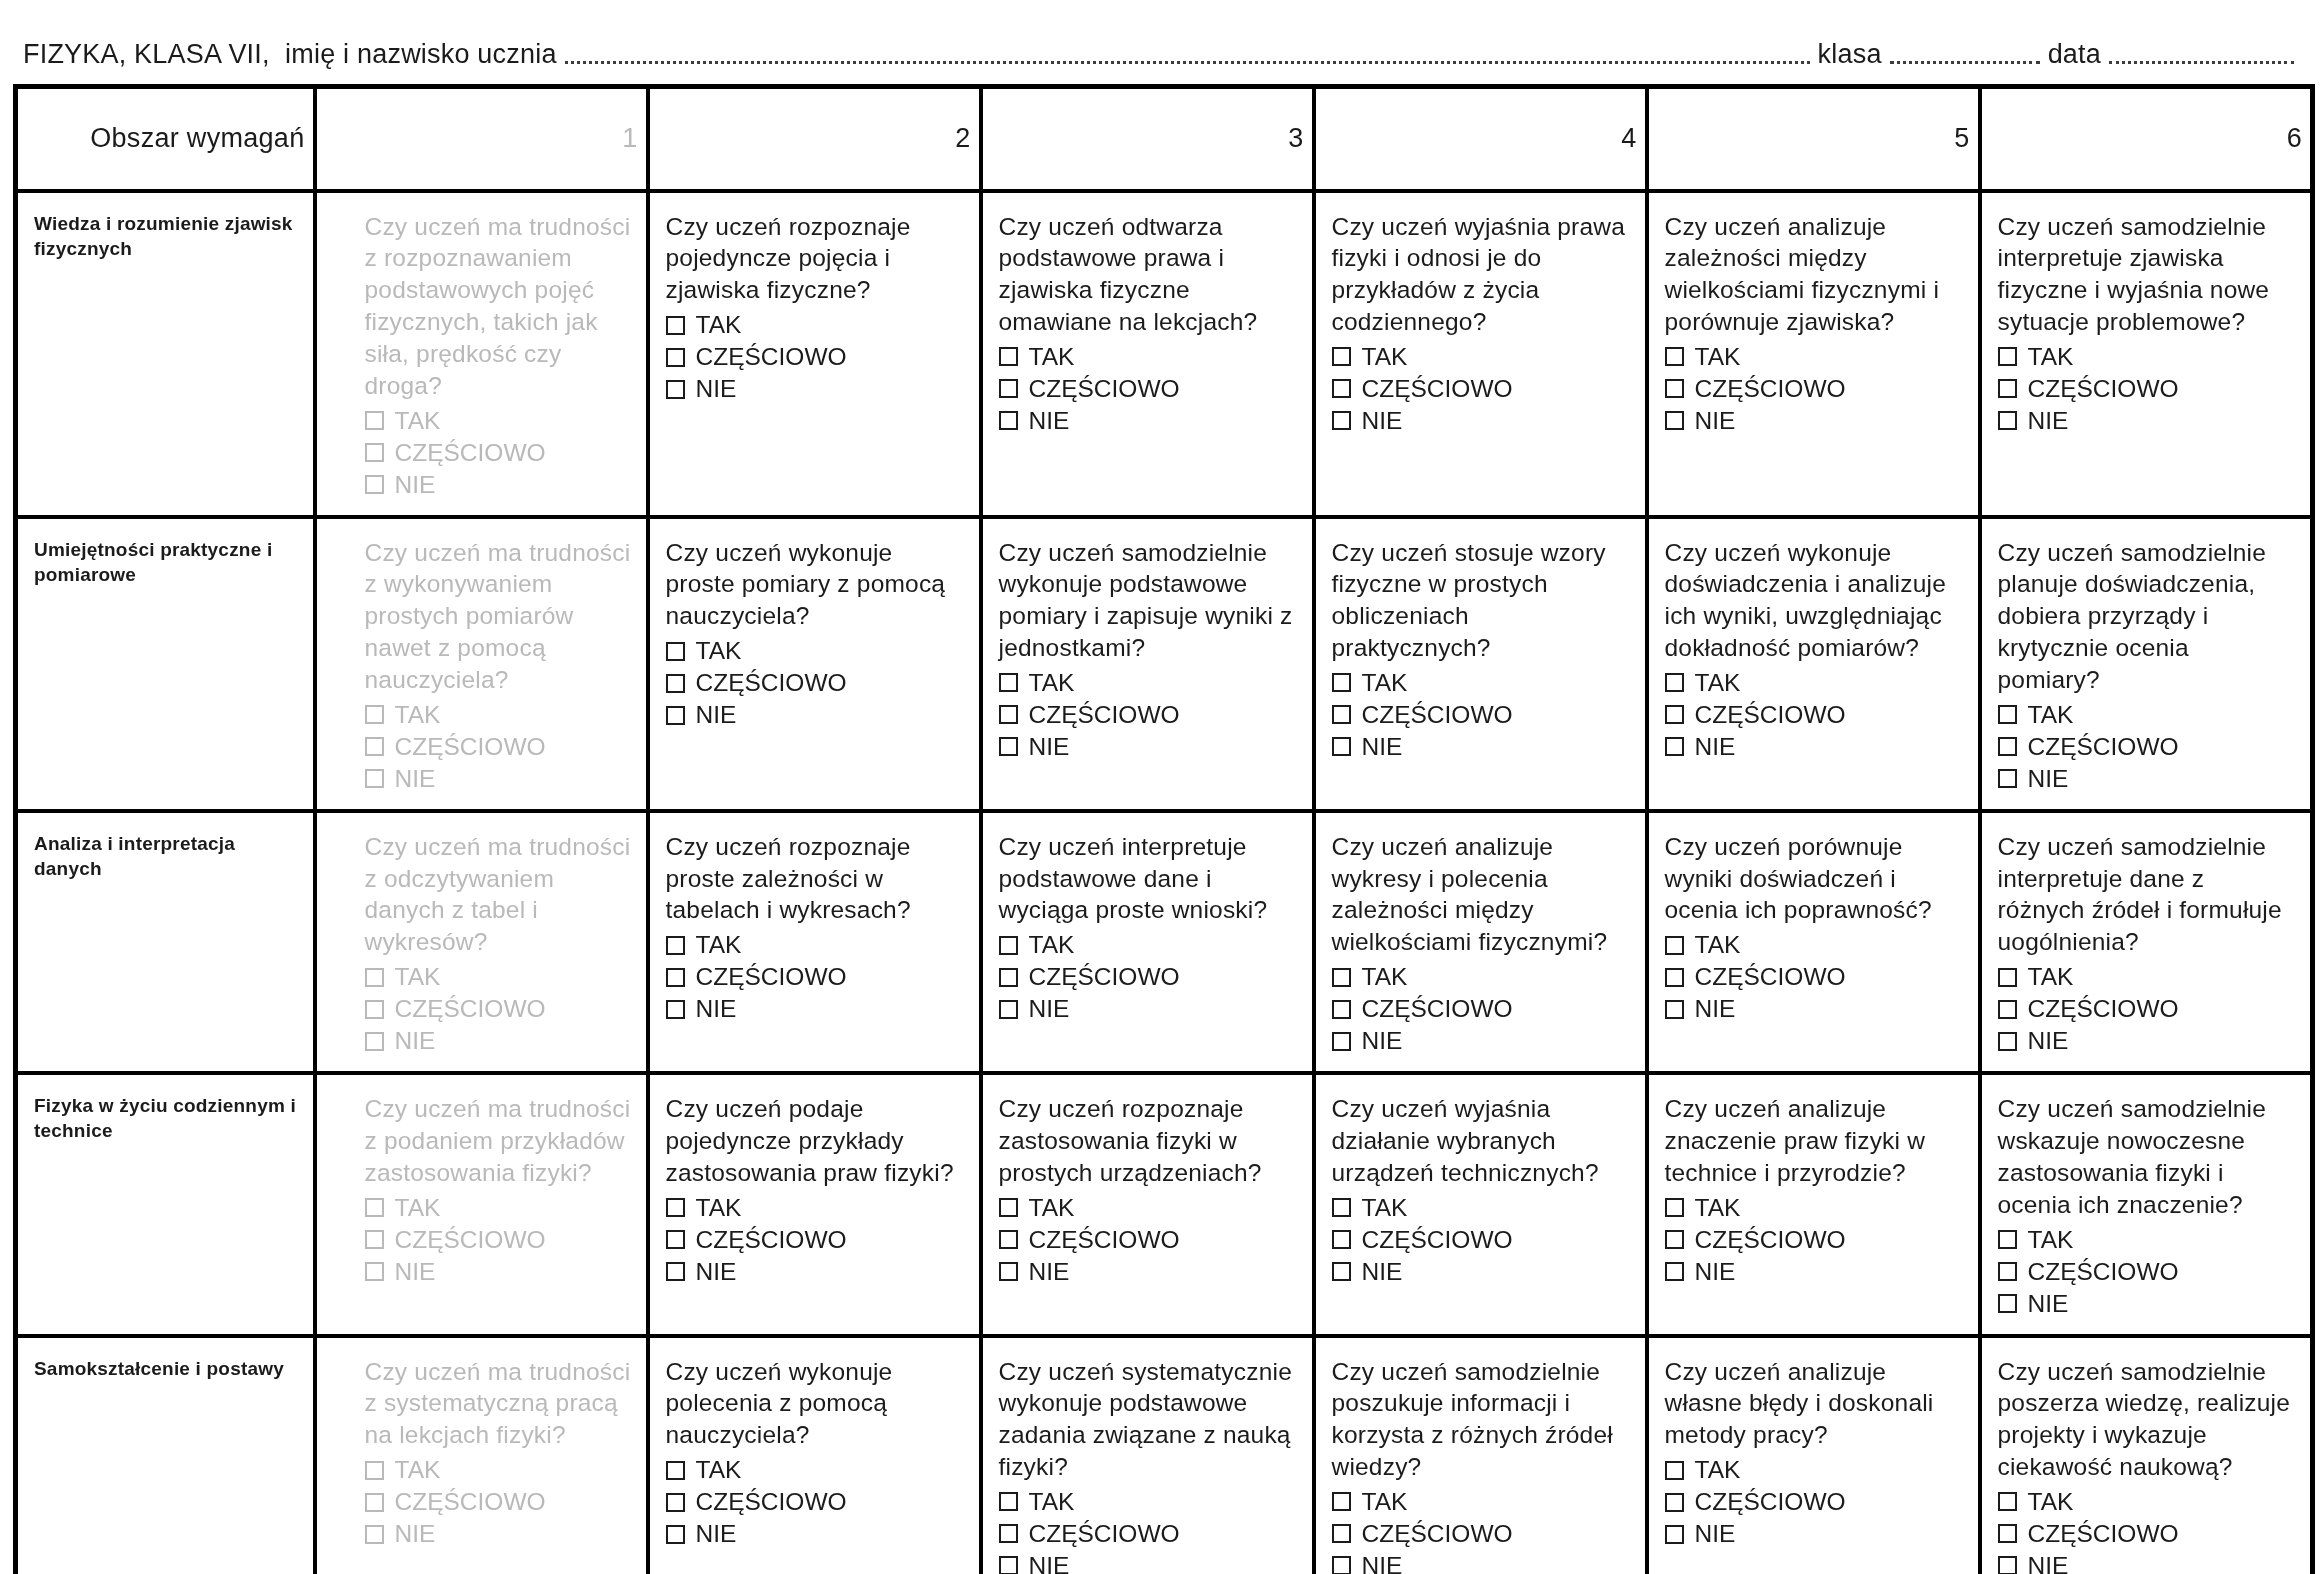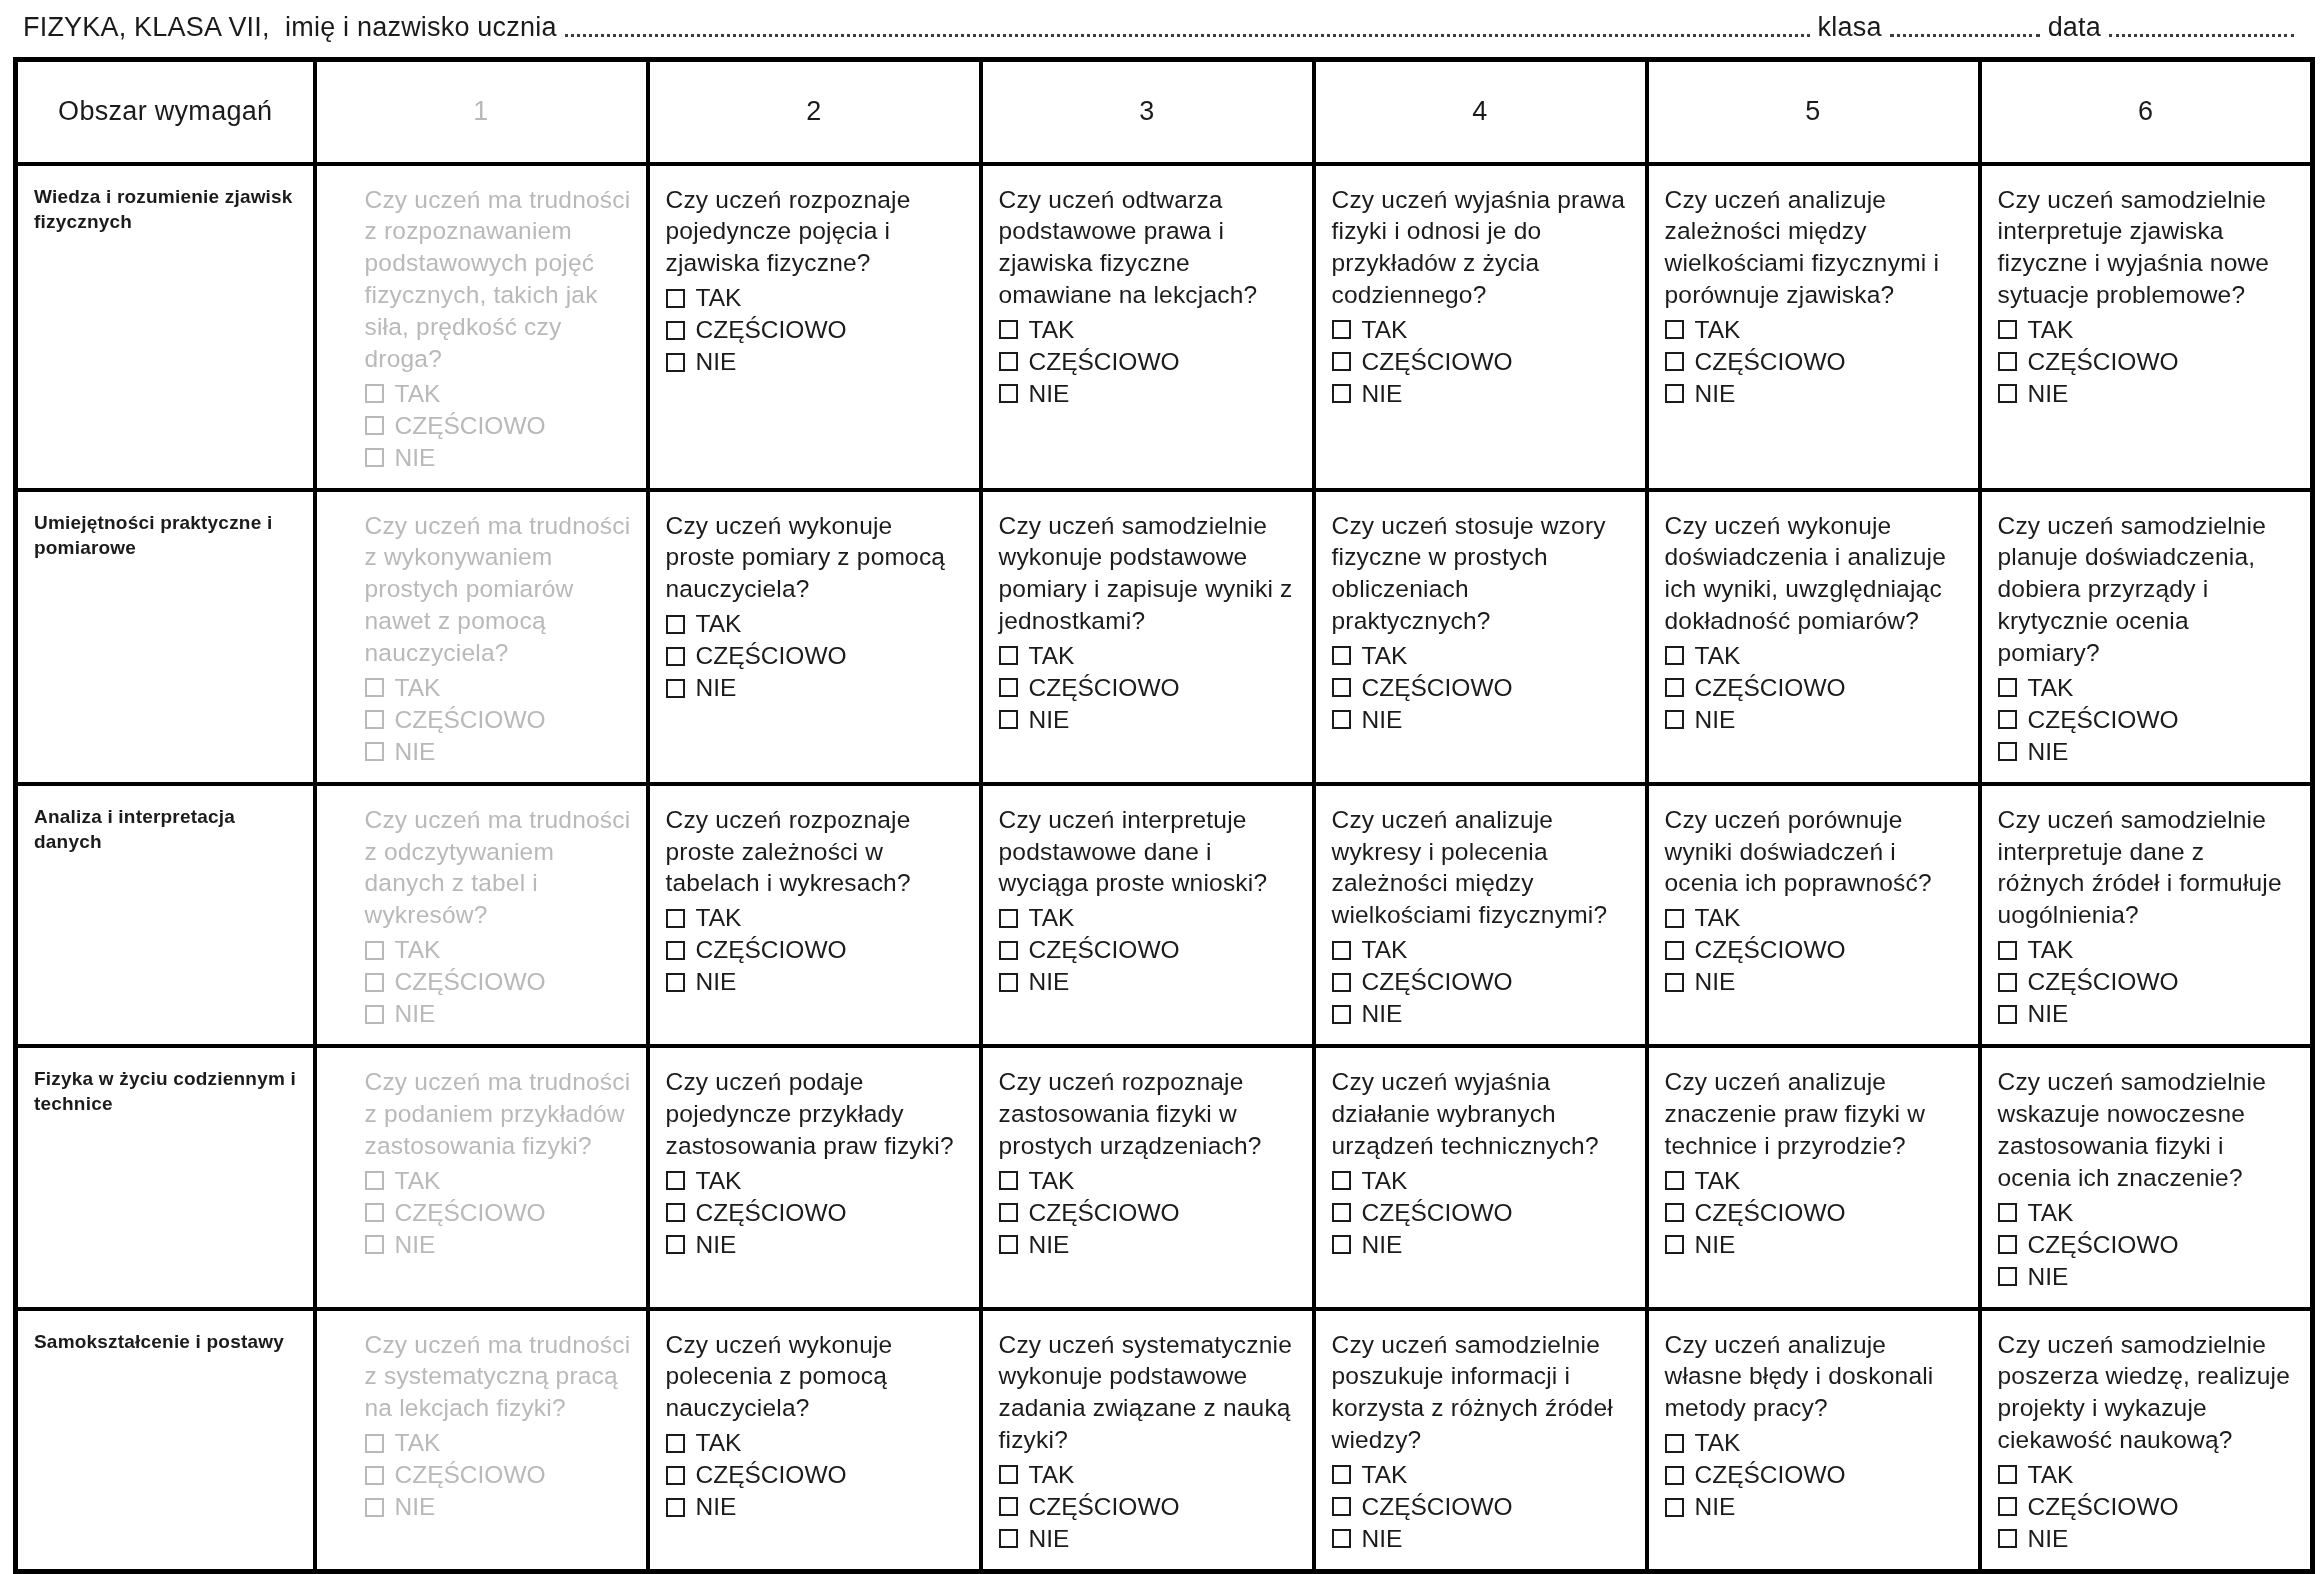--- a/index.html
+++ b/index.html
@@ -14,20 +14,21 @@
     font-family:"Liberation Sans",sans-serif;color:var(--ink);
     -webkit-font-smoothing:antialiased;
   }
   .sheet{padding:6px 13px 0 13px;}
 
   
   .titlebar{
     display:flex;align-items:flex-end;
     font-size:27px;font-weight:500;letter-spacing:.2px;
     padding:6px 8px 12px 10px;
+    margin-top:27px;
   }
   .titlebar .lbl{white-space:pre;padding-bottom:2px;}
   .dots{border-bottom:3px dotted #3c3c3c;height:4px;margin:0 8px 8px 8px;}
   .dots.grow{flex:1 1 auto;}
   .dots.klasa-w{width:150px;flex:0 0 auto;}
   .dots.data-w{width:185px;flex:0 0 auto;}
 
   
   table.rubric{
     border-collapse:collapse;table-layout:fixed;
@@ -35,21 +36,21 @@
   }
   col.area-col{width:299px;}
   col.crit-col{width:333px;}
   th,td{
     border:4px solid var(--line);
     vertical-align:top;text-align:left;
     padding:18px 15px 14px 16px;
   }
   table.rubric{border:5px solid var(--line);}
   thead th{
-    height:104px;padding:8px;text-align:center;vertical-align:middle;
+    height:104px;padding:8px;text-align:right;vertical-align:middle;
     font-size:27px;font-weight:500;letter-spacing:.3px;
   }
   thead th.muted{color:var(--muted);font-weight:400;}
   tbody th.area{
     font-weight:600;font-size:19px;line-height:1.32;letter-spacing:.2px;
   }
   td .question{
     font-size:24.5px;line-height:1.30;letter-spacing:.2px;
     margin:0 0 3px 0;
   }

